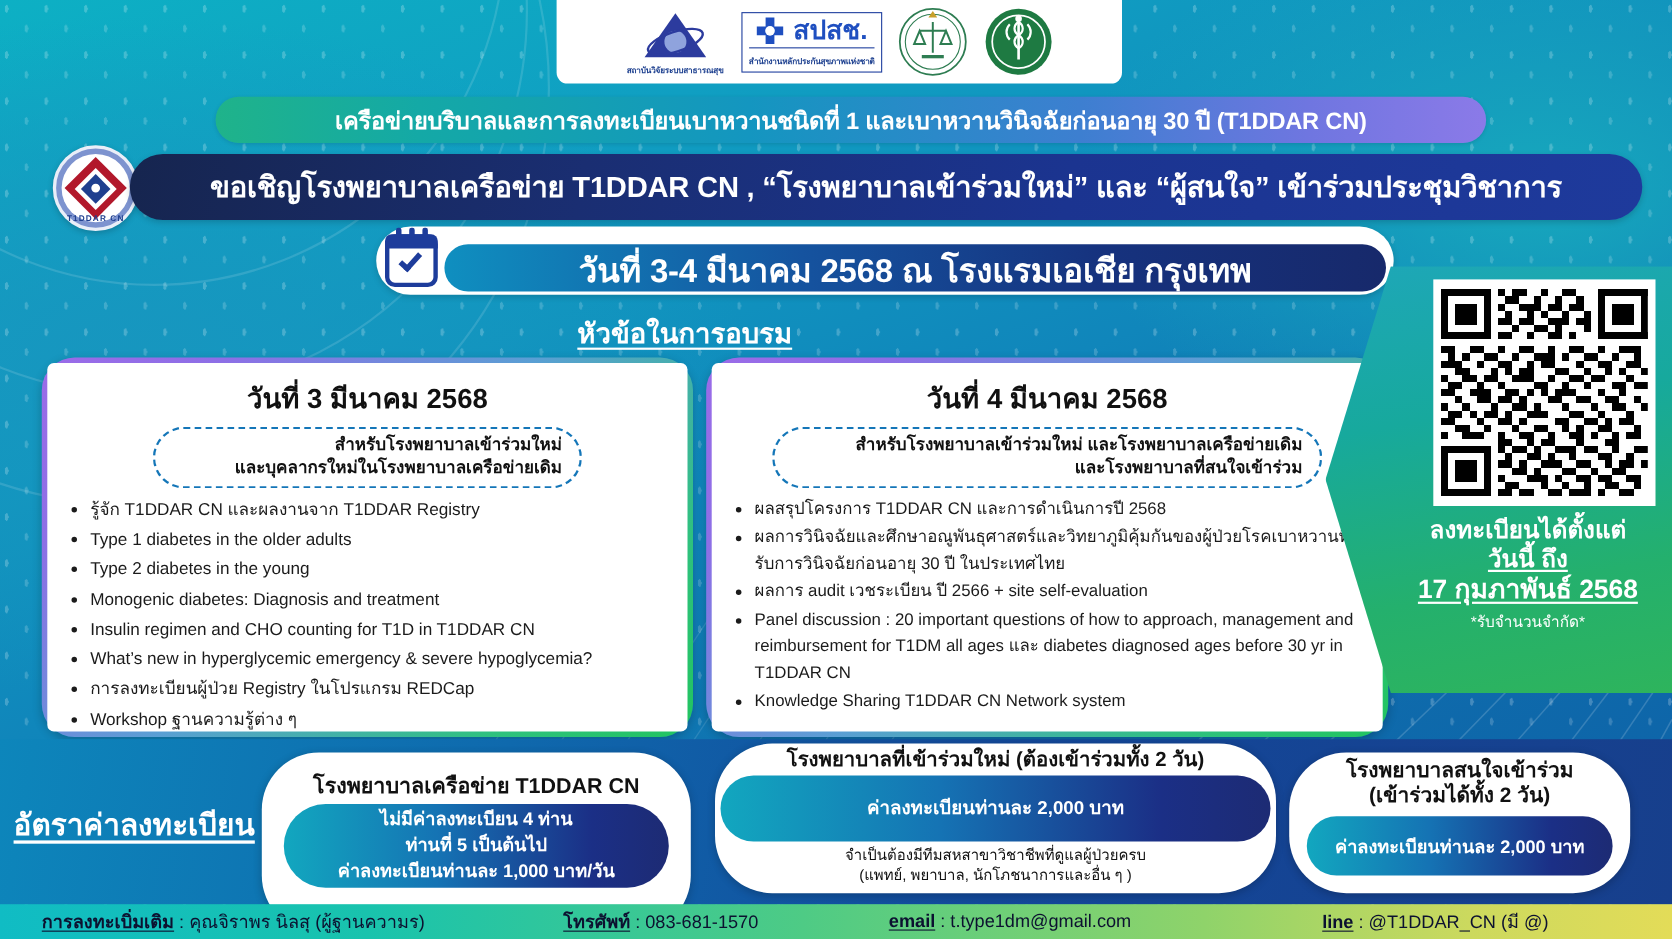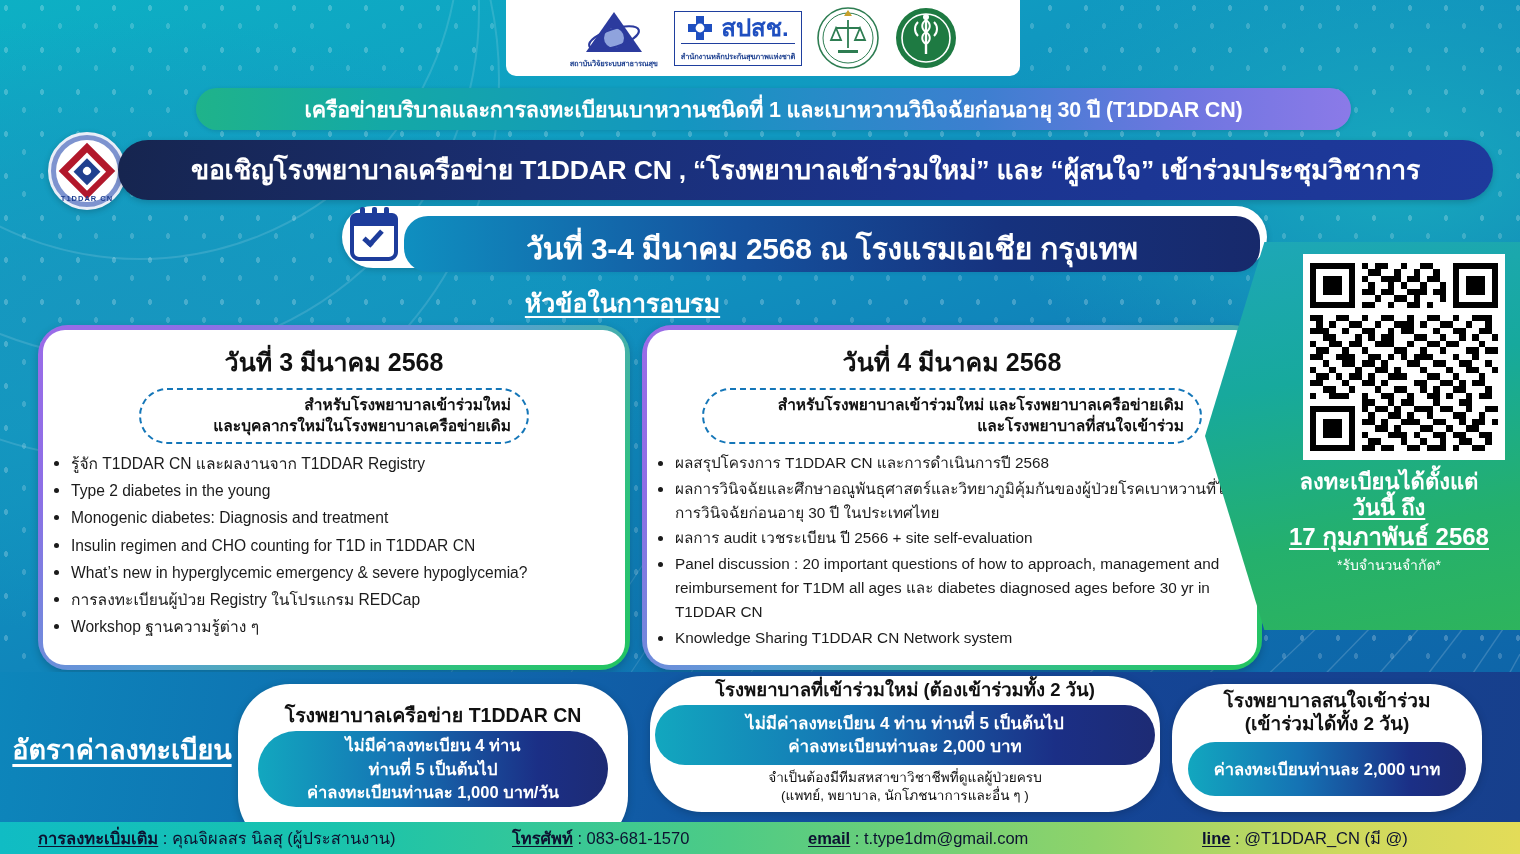--- a/index.html
+++ b/index.html
@@ -104,39 +104,39 @@
     content:""; position:absolute; left:-4px; right:-4px; top:-4px; height: 13px;
     background:#1d3c9b; border-top-left-radius:6px; border-top-right-radius:6px;
   }
   .cal-icon .tooth { position:absolute; top:-10px; width:5px; height:9px; background:#1d3c9b; border-radius:2px;}
   .cal-icon .check {
     position:absolute; left:9px; top:14px; width:20px; height:11px;
     border-left:5px solid #1d3c9b; border-bottom:5px solid #1d3c9b;
     transform: rotate(-48deg);
   }
   .datepill {
-    flex: 1; height: 56px; margin: 13px 7px 0 6px; border-radius: 24px;
+    flex: 1; height: 43px; margin: 13px 7px 0 6px; border-radius: 24px;
     background: linear-gradient(90deg, #0f8fc0 0%, #15539f 38%, #16327e 70%, #17296b 100%);
-    display:flex; align-items:flex-end; justify-content:center;
+    display:flex; align-items:flex-start; justify-content:center;
   }
   .datepill span { color:#fff; font-size: 30px; font-weight: 700; white-space:nowrap; letter-spacing:-.2px;}
 
   .topics-head {
     position: absolute; left: 0; top: 283px; width: 1245px;
     text-align: center; color:#fff; font-size: 25px; font-weight:700;
     text-decoration: underline; text-underline-offset: 4px; text-decoration-thickness: 2px;
   }
 
   
   .card {
     position: absolute; border-radius: 30px; padding: 5px;
     background: linear-gradient(135deg, #9b6be8 0%, #8d6fe6 18%, #5a9fd4 48%, #2fc17f 80%, #21c45f 100%);
     box-shadow: 0 3px 9px rgba(0,0,0,.2);
   }
-  .card-inner { background:#fff; border-radius: 22px; width:100%; height:100%; padding: 10px 0 8px; }
+  .card-inner { background:#fff; border-radius: 6px; width:100%; height:100%; padding: 10px 11px 8px; }
   #card-day1 { left: 38px; top: 325px; width: 592px; height: 345px; }
   #card-day2 { left: 642px; top: 325px; width: 620px; height: 345px; }
 
   .card-title { text-align:center; font-size: 25px; font-weight: 700; color:#111; margin: 2px 0 6px; }
   .card-sub {
     border: 2.2px dashed #1476b8; border-radius: 40px;
     padding: 5px 16px; text-align: right; margin: 0 auto 7px;
     font-size: 15.5px; font-weight: 700; color:#111; line-height: 1.35;
   }
   #card-day1 .card-sub { width: 390px; }
@@ -333,20 +333,21 @@
 
   <div class="card" id="card-day1">
     <div class="card-inner">
       <div class="card-title">วันที่ 3 มีนาคม 2568</div>
       <div class="card-sub">
         <div>สำหรับโรงพยาบาลเข้าร่วมใหม่</div>
         <div>และบุคลากรใหม่ในโรงพยาบาลเครือข่ายเดิม</div>
       </div>
       <ul class="bullets">
         <li>รู้จัก T1DDAR CN และผลงานจาก T1DDAR Registry</li>
+        <li>Type 1 diabetes in the older adults</li>
         <li>Type 2 diabetes in the young</li>
         <li>Monogenic diabetes: Diagnosis and treatment</li>
         <li>Insulin regimen and CHO counting for T1D in T1DDAR CN</li>
         <li>What’s new in hyperglycemic emergency &amp; severe hypoglycemia?</li>
         <li>การลงทะเบียนผู้ป่วย Registry ในโปรแกรม REDCap</li>
         <li>Workshop ฐานความรู้ต่าง ๆ</li>
       </ul>
     </div>
   </div>
 
@@ -591,40 +592,39 @@
     <div class="pill">
       <div>ไม่มีค่าลงทะเบียน 4 ท่าน</div>
       <div>ท่านที่ 5 เป็นต้นไป</div>
       <div>ค่าลงทะเบียนท่านละ 1,000 บาท/วัน</div>
     </div>
   </div>
 
   <div class="pcard" id="price-2">
     <div class="pcard-title">โรงพยาบาลที่เข้าร่วมใหม่ (ต้องเข้าร่วมทั้ง 2 วัน)</div>
     <div class="pill">
-      <div>ไม่มีค่าลงทะเบียน 4 ท่าน ท่านที่ 5 เป็นต้นไป</div>
       <div>ค่าลงทะเบียนท่านละ 2,000 บาท</div>
     </div>
     <div class="pnote">
       <div>จำเป็นต้องมีทีมสหสาขาวิชาชีพที่ดูแลผู้ป่วยครบ</div>
       <div>(แพทย์, พยาบาล, นักโภชนาการและอื่น ๆ )</div>
     </div>
   </div>
 
   <div class="pcard" id="price-3">
     <div class="pcard-title">
       <div>โรงพยาบาลสนใจเข้าร่วม</div>
       <div>(เข้าร่วมได้ทั้ง 2 วัน)</div>
     </div>
     <div class="pill">ค่าลงทะเบียนท่านละ 2,000 บาท</div>
   </div>
 
   <div class="footer">
     <div class="fi" id="foot-1">
-      <b>การลงทะเบิ่มเติม</b><span> : คุณจิผลสร นิลสุ (ผู้ประสานงาน)</span>
+      <b>การลงทะเบิ่มเติม</b><span> : คุณจิราพร นิลสุ (ผู้ฐานความร)</span>
     </div>
     <div class="fi" id="foot-2">
       <b>โทรศัพท์</b><span> : 083-681-1570</span>
     </div>
     <div class="fi" id="foot-3">
       <b>email</b><span> : t.type1dm@gmail.com</span>
     </div>
     <div class="fi" id="foot-4">
       <b>line</b><span> : @T1DDAR_CN (มี @)</span>
     </div>

